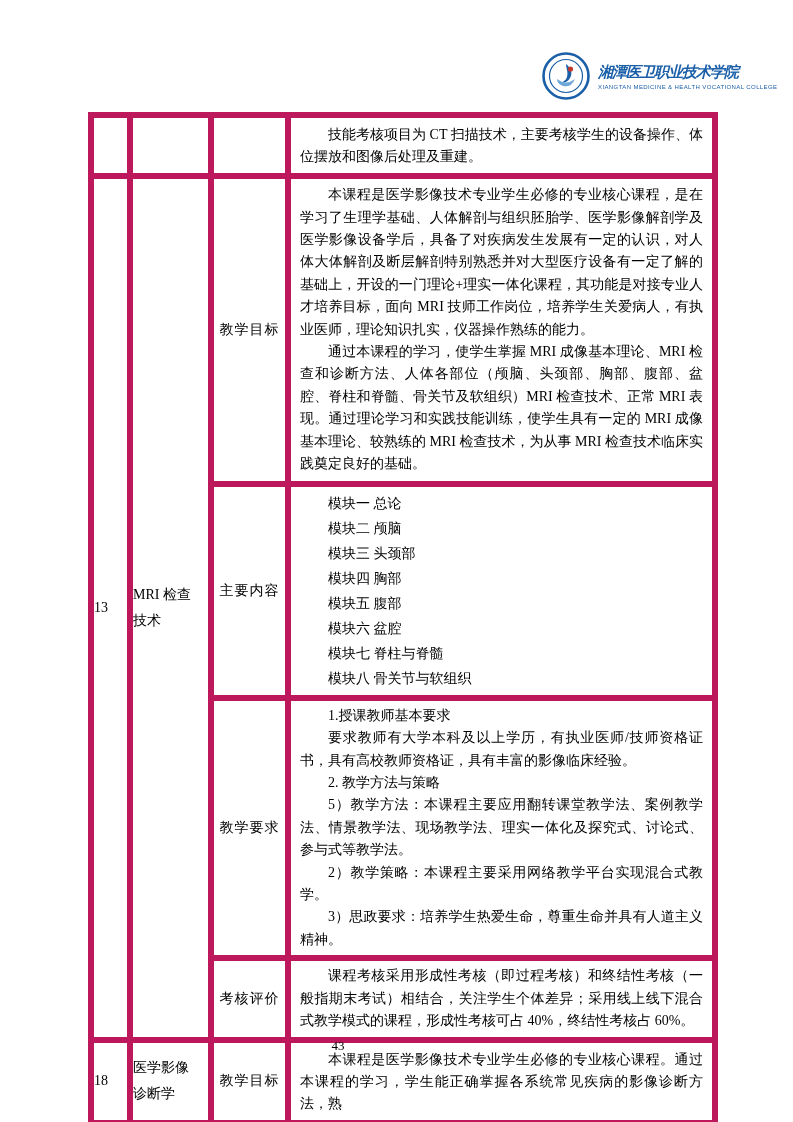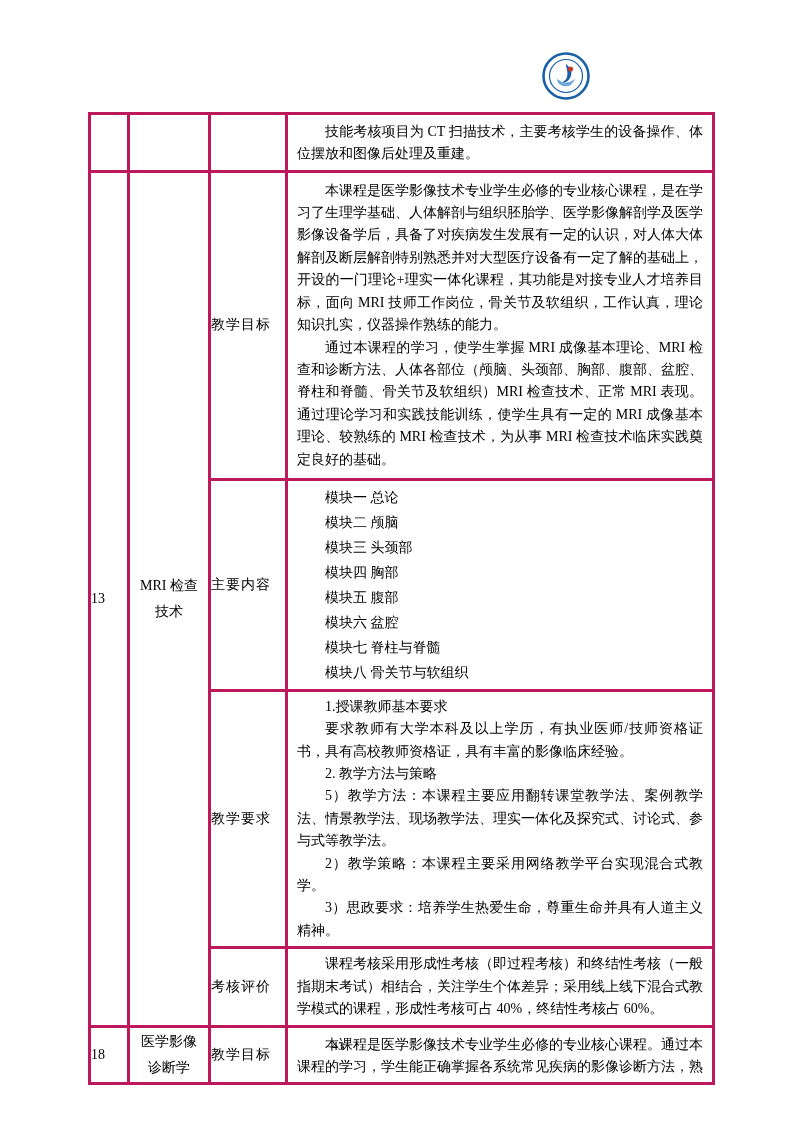--- a/index.html
+++ b/index.html
@@ -22,32 +22,32 @@
     color: #1a5fa8; font-size: 6px; letter-spacing: 0.4px; white-space: nowrap;
     margin-top: 2px; font-family: "Liberation Sans", "DejaVu Sans", sans-serif;
   }
 
   
   table.syllabus {
     position: absolute; left: 88px; top: 112px; width: 624px;
     border-collapse: collapse; table-layout: fixed;
   }
   .syllabus td {
-    border: 3px solid #be185d;
+    border: 6px solid #be185d;
     font-size: 14px;
     vertical-align: middle;
   }
   .col-no    { width: 39px; }
   .col-name  { width: 81px; }
   .col-label { width: 77px; }
   .col-body  { width: 427px; }
 
   td.cell-no    { text-align: left; }
-  td.cell-name  { text-align: center; line-height: 26px; }
-  td.cell-label { letter-spacing: 1px; }
+  td.cell-name  { line-height: 26px; }
+  td.cell-label { text-align: center; letter-spacing: 1px; }
   td.cell-body  { vertical-align: middle; padding: 4px 9px; }
   td.cell-body.top { vertical-align: top; padding-top: 6px; }
 
   .cell-body p {
     text-indent: 2em;
     text-align: justify;
     line-height: 22.4px;
   }
   .cell-body.modules p {
     text-align: left;
@@ -73,20 +73,24 @@
 <div class="page">
 
   <div class="college-header">
     <svg class="logo-badge" viewBox="0 0 48 48" aria-hidden="true">
       <circle cx="24" cy="24" r="22.5" fill="#ffffff" stroke="#1a5fa8" stroke-width="2.6"></circle>
       <circle cx="24" cy="24" r="16.5" fill="#ffffff" stroke="#1a5fa8" stroke-width="1.2"></circle>
       <path d="M24 12 c5 4 7 9 4 14 c-2 4 -7 6 -11 4 c3 1 7 -1 8 -5 c1.5 -5 -1 -9 -1 -13 z" fill="#1a5fa8"></path>
       <circle cx="28.5" cy="17" r="2.6" fill="#c23a2b"></circle>
       <path d="M15 27 q9 7 18 0 q-4 9 -12 7 q-6 -2 -6 -7 z" fill="#6fa8d8"></path>
     </svg>
+    <div class="logo-text">
+      <div class="logo-cn">湘潭医卫职业技术学院</div>
+      <div class="logo-en">XIANGTAN MEDICINE &amp; HEALTH VOCATIONAL COLLEGE</div>
+    </div>
   </div>
 
   <table class="syllabus">
     <colgroup>
       <col class="col-no">
         <col class="col-name">
         <col class="col-label">
         <col class="col-body">
     </colgroup>
     <tbody>
@@ -101,21 +105,21 @@
       </tr>
 
       <tr class="h-goal">
         <td class="cell-no" rowspan="4">13</td>
         <td class="cell-name" rowspan="4">
           <div>MRI 检查</div>
           <div>技术</div>
         </td>
         <td class="cell-label">教学目标</td>
         <td class="cell-body">
-          <p>本课程是医学影像技术专业学生必修的专业核心课程，是在学习了生理学基础、人体解剖与组织胚胎学、医学影像解剖学及医学影像设备学后，具备了对疾病发生发展有一定的认识，对人体大体解剖及断层解剖特别熟悉并对大型医疗设备有一定了解的基础上，开设的一门理论+理实一体化课程，其功能是对接专业人才培养目标，面向 MRI 技师工作岗位，骨关节及软组织，工作认真，理论知识扎实，仪器操作熟练的能力。</p>
+          <p>本课程是医学影像技术专业学生必修的专业核心课程，是在学习了生理学基础、人体解剖与组织胚胎学、医学影像解剖学及医学影像设备学后，具备了对疾病发生发展有一定的认识，对人体大体解剖及断层解剖特别熟悉并对大型医疗设备有一定了解的基础上，开设的一门理论+理实一体化课程，其功能是对接专业人才培养目标，面向 MRI 技师工作岗位，培养学生关爱病人，有执业医师，理论知识扎实，仪器操作熟练的能力。</p>
           <p>通过本课程的学习，使学生掌握 MRI 成像基本理论、MRI 检查和诊断方法、人体各部位（颅脑、头颈部、胸部、腹部、盆腔、脊柱和脊髓、骨关节及软组织）MRI 检查技术、正常 MRI 表现。通过理论学习和实践技能训练，使学生具有一定的 MRI 成像基本理论、较熟练的 MRI 检查技术，为从事 MRI 检查技术临床实践奠定良好的基础。</p>
         </td>
       </tr>
 
       <tr class="h-mod">
         <td class="cell-label">主要内容</td>
         <td class="cell-body modules">
           <p>模块一 总论</p>
           <p>模块二 颅脑</p>
           <p>模块三 头颈部</p>

